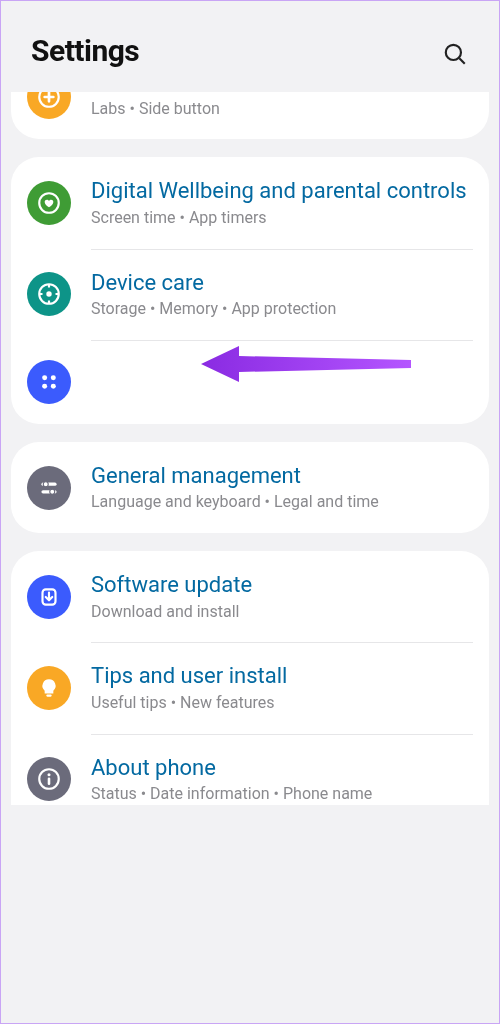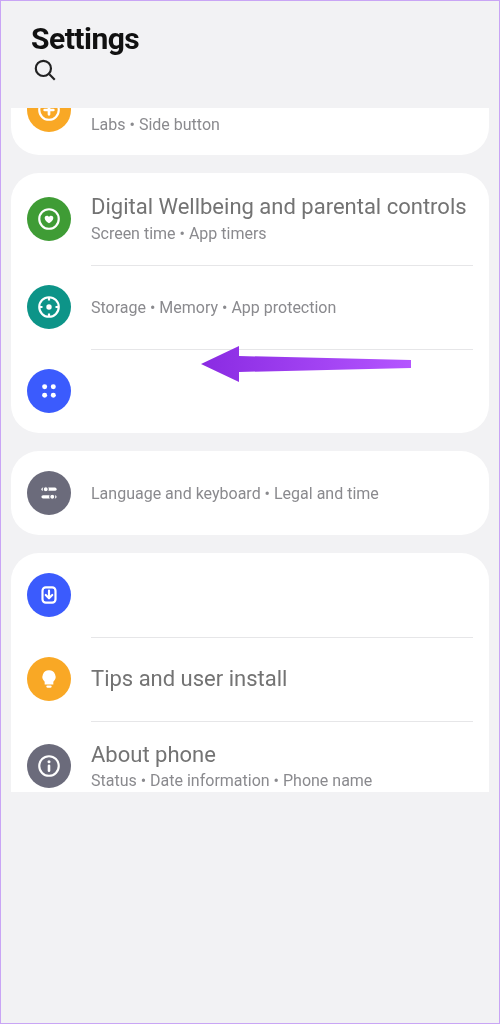--- a/index.html
+++ b/index.html
@@ -7,24 +7,23 @@
     width: 500px;
     height: 1024px;
     background: #f2f2f4;
     font-family: -apple-system, BlinkMacSystemFont, "Segoe UI", Roboto, sans-serif;
     border: 1px solid #c9a5f5;
     overflow: hidden;
     position: relative;
   }
   .header {
     display: flex;
-    align-items: flex-start;
+    align-items: flex-end;
     justify-content: space-between;
-    padding: 20px 30px 24px 30px;
-    flex-direction: column;
+    padding: 32px 30px 24px 30px;
   }
   .header h1 {
     font-size: 30px;
     font-weight: 700;
     color: #111;
     letter-spacing: -0.5px;
   }
   .search-btn {
     width: 28px;
     height: 28px;
@@ -73,21 +72,21 @@
     justify-content: center;
     margin-right: 20px;
   }
   .txt {
     flex: 1;
     min-width: 0;
   }
   .title {
     font-size: 22px;
     font-weight: 400;
-    color: #737373;
+    color: #0369a1;
     line-height: 1.25;
   }
   .sub {
     font-size: 16px;
     color: #8a8a8e;
     margin-top: 3px;
     line-height: 1.3;
   }
   .arrow {
     position: absolute;
@@ -106,21 +105,21 @@
   <div class="search-btn">
     <svg width="26" height="26" viewBox="0 0 24 24" fill="none" stroke="#222" stroke-width="2">
       <circle cx="10.5" cy="10.5" r="7"></circle>
       <line x1="21" y1="21" x2="16" y2="16"></line>
     </svg>
   </div>
 </div>
 
 <div id="list">
     <div class="card cut-top">
-      <div class="row" style="padding-top: 0px; margin-top: -24px;">
+      <div class="row" style="padding-top: 0px; margin-top: -24px; align-items: flex-end;">
         <div class="icon-wrap" style="background: rgb(249, 168, 37);">
           <svg xmlns="http://www.w3.org/2000/svg" width="26" height="26" viewBox="0 0 24 24">
             <circle cx="12" cy="12" r="9" fill="none" stroke="#fff" stroke-width="2"></circle>
             <path d="M12 8v8M8 12h8" stroke="#fff" stroke-width="2.5" stroke-linecap="round"></path>
           </svg>
         </div>
         <div class="txt">
           <div class="title">Advanced features</div>
           <div class="sub">Labs  •  Side button</div>
         </div>
@@ -141,20 +140,21 @@
       </div>
       <div class="row">
         <div class="icon-wrap" style="background: rgb(13, 148, 136);">
           <svg xmlns="http://www.w3.org/2000/svg" width="26" height="26" viewBox="0 0 24 24">
             <circle cx="12" cy="12" r="9" fill="none" stroke="#fff" stroke-width="2"></circle>
             <circle cx="12" cy="12" r="2.5" fill="#fff"></circle>
             <path d="M12 3v3M12 18v3M3 12h3M18 12h3" stroke="#fff" stroke-width="2"></path>
           </svg>
         </div>
         <div class="txt">
+          <div class="title">Device care</div>
           <div class="sub">Storage  •  Memory  •  App protection</div>
         </div>
       </div>
       <div class="row">
         <div class="icon-wrap" style="background: rgb(59, 91, 253);">
           <svg xmlns="http://www.w3.org/2000/svg" width="26" height="26" viewBox="0 0 24 24">
             <circle cx="8" cy="8" r="2.3" fill="#fff"></circle>
             <circle cx="16" cy="8" r="2.3" fill="#fff"></circle>
             <circle cx="8" cy="16" r="2.3" fill="#fff"></circle>
             <circle cx="16" cy="16" r="2.3" fill="#fff"></circle>
@@ -166,42 +166,48 @@
       <div class="row">
         <div class="icon-wrap" style="background: rgb(107, 107, 123);">
           <svg xmlns="http://www.w3.org/2000/svg" width="26" height="26" viewBox="0 0 24 24">
             <rect x="5" y="7" width="14" height="3" rx="1.5" fill="#fff"></rect>
             <rect x="5" y="14" width="14" height="3" rx="1.5" fill="#fff"></rect>
             <circle cx="9" cy="8.5" r="2.3" fill="#fff" stroke="#6b6b7b" stroke-width="1"></circle>
             <circle cx="15" cy="15.5" r="2.3" fill="#fff" stroke="#6b6b7b" stroke-width="1"></circle>
           </svg>
         </div>
         <div class="txt">
+          <div class="title">General management</div>
           <div class="sub">Language and keyboard  •  Legal and time</div>
         </div>
       </div>
     </div>
     <div class="card cut-bottom">
       <div class="row">
         <div class="icon-wrap" style="background: rgb(59, 91, 253);">
           <svg xmlns="http://www.w3.org/2000/svg" width="26" height="26" viewBox="0 0 24 24">
             <rect x="6" y="5" width="12" height="14" rx="3" fill="none" stroke="#fff" stroke-width="2"></rect>
             <path d="M12 8v6M9 12l3 3 3-3" stroke="#fff" stroke-width="2" fill="none" stroke-linecap="round" stroke-linejoin="round"></path>
           </svg>
         </div>
+        <div class="txt">
+          <div class="title">Software update</div>
+          <div class="sub">Download and install</div>
+        </div>
       </div>
       <div class="row">
         <div class="icon-wrap" style="background: rgb(249, 168, 37);">
           <svg xmlns="http://www.w3.org/2000/svg" width="26" height="26" viewBox="0 0 24 24">
             <path d="M12 4a6 6 0 0 0-4 10.5V17h8v-2.5A6 6 0 0 0 12 4z" fill="#fff"></path>
             <rect x="9.5" y="18" width="5" height="2" rx="1" fill="#fff"></rect>
           </svg>
         </div>
         <div class="txt">
           <div class="title">Tips and user install</div>
+          <div class="sub">Useful tips  •  New features</div>
         </div>
       </div>
       <div class="row" style="padding-bottom: 0px;">
         <div class="icon-wrap" style="background: rgb(107, 107, 123);">
           <svg xmlns="http://www.w3.org/2000/svg" width="26" height="26" viewBox="0 0 24 24">
             <circle cx="12" cy="12" r="9" fill="none" stroke="#fff" stroke-width="2"></circle>
             <circle cx="12" cy="8" r="1.4" fill="#fff"></circle>
             <rect x="10.8" y="10.5" width="2.4" height="7" rx="1.2" fill="#fff"></rect>
           </svg>
         </div>

